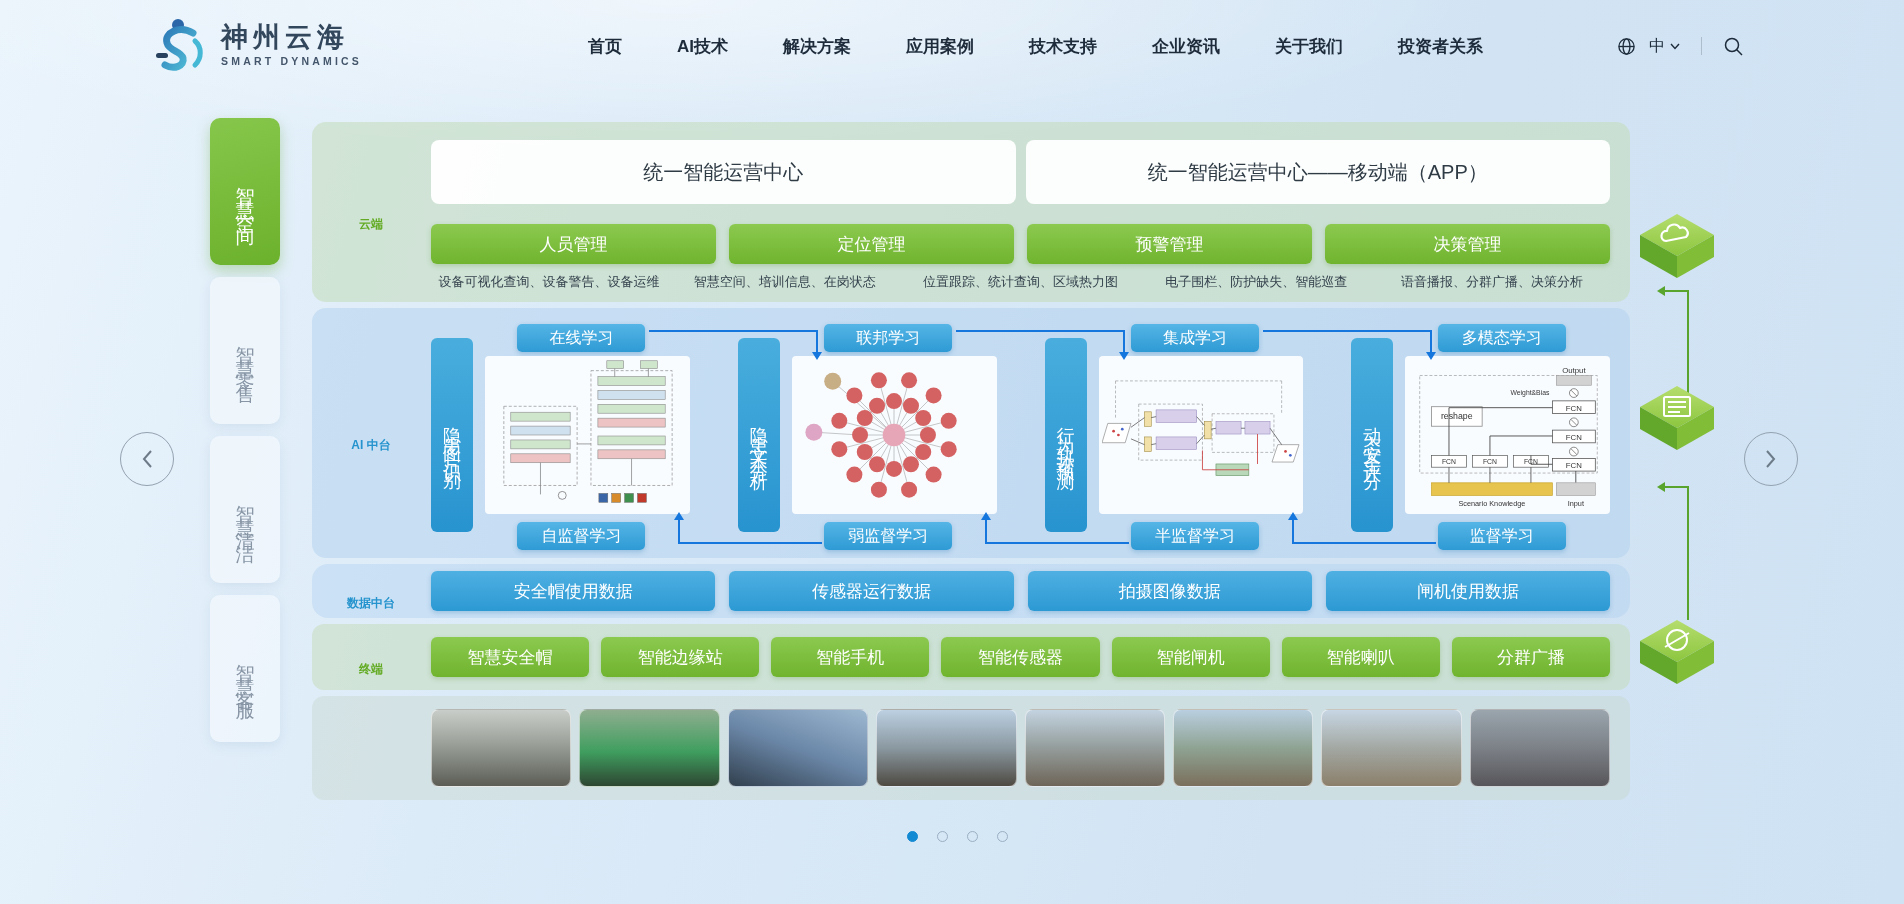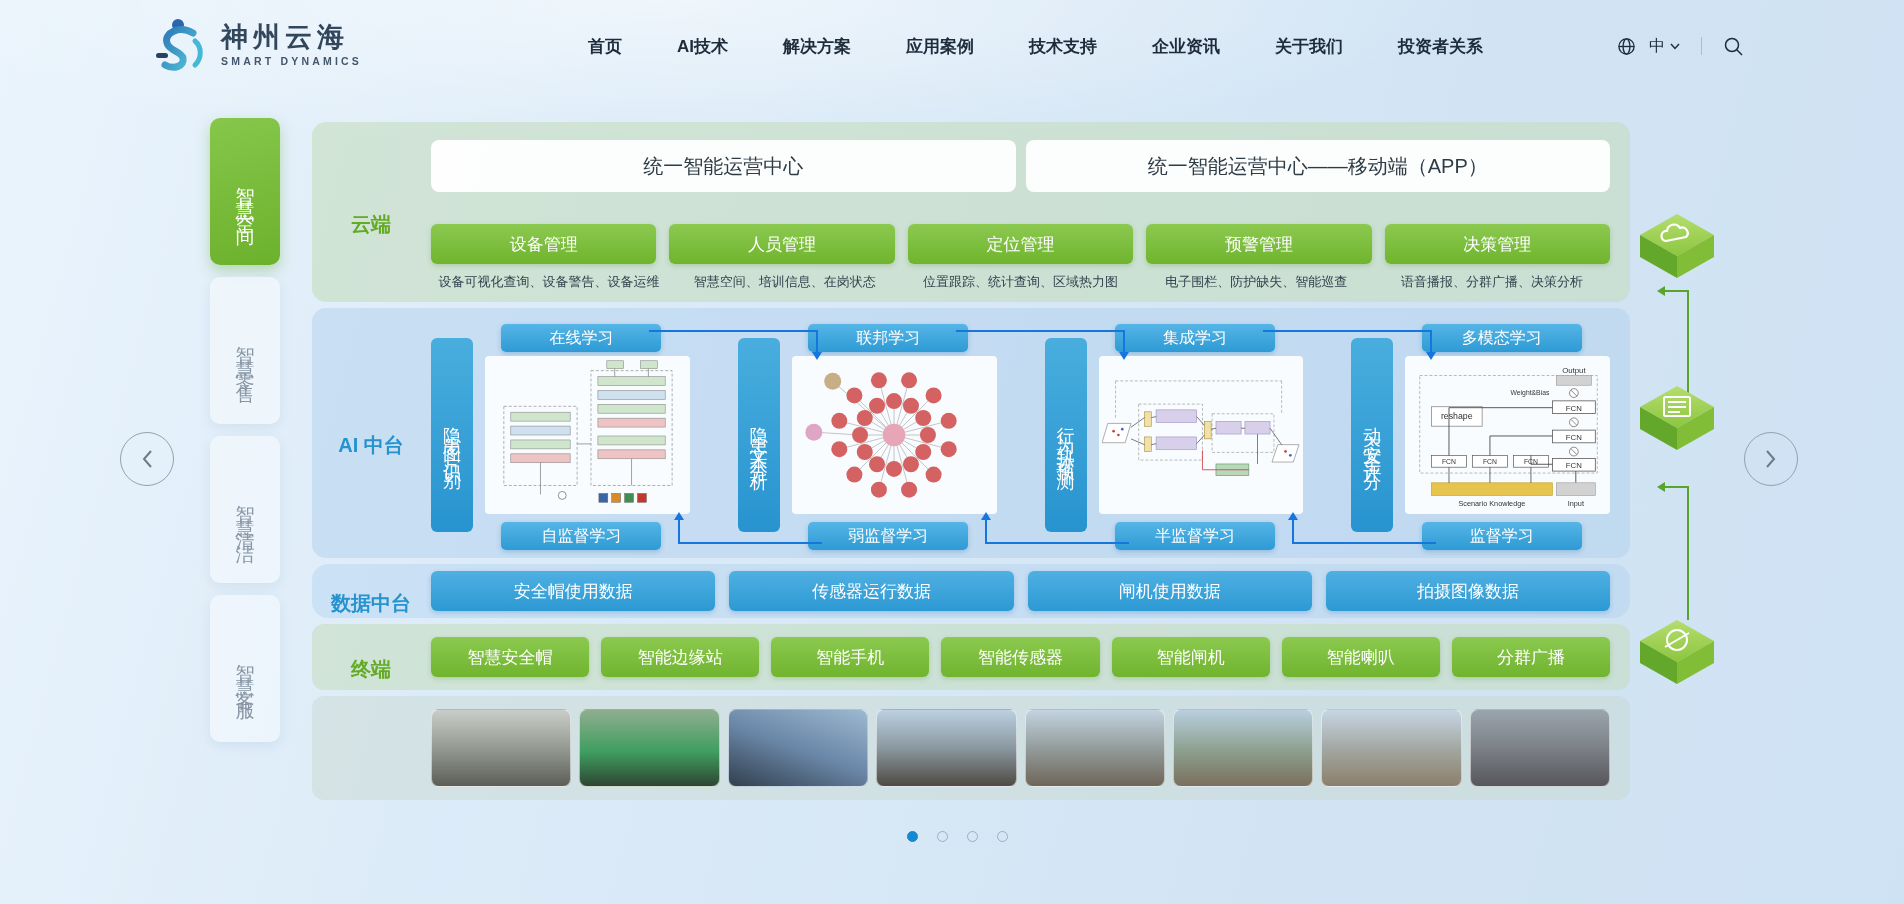--- a/index.html
+++ b/index.html
@@ -26,44 +26,44 @@
   .tab.active{background:linear-gradient(165deg,#86c74b,#6cb12c);box-shadow:0 6px 14px rgba(100,170,55,.35);}
   .tab.active span{color:#fff;}
   
   .navbtn{position:absolute;width:54px;height:54px;border-radius:50%;border:1.5px solid #93a2b0;background:transparent;
           display:flex;align-items:center;justify-content:center;color:#6d7b88;cursor:pointer;padding:0;}
   .navbtn.prev{left:120px;top:432px;}
   .navbtn.next{left:1744px;top:432px;}
   
   .panel{position:absolute;left:312px;width:1318px;border-radius:14px;}
   .row-label{position:absolute;left:0;top:0;bottom:0;width:118px;display:flex;align-items:center;justify-content:center;
-             font-size:20px;font-weight:bold;white-space:nowrap;margin-top:24px;}
+             font-size:12px;font-weight:bold;white-space:nowrap;margin-top:24px;}
   .row-label.green{color:#63ab24;}
   .row-label.blue{color:#2593cd;}
   .panel-cloud{top:122px;height:180px;background:rgba(197,221,187,.58);}
   .panel-ai{top:308px;height:250px;background:rgba(178,209,238,.52);}
   .panel-data{top:564px;height:54px;background:rgba(178,209,238,.44);border-radius:16px;}
   .panel-term{top:624px;height:66px;background:rgba(197,221,187,.55);border-radius:12px;}
   .panel-photos{top:696px;height:104px;background:rgba(199,214,205,.45);border-radius:12px;}
   
-  .cloud-boxes{position:absolute;left:119px;right:20px;top:18px;height:52px;display:flex;gap:10px;}
+  .cloud-boxes{position:absolute;left:119px;right:20px;top:18px;height:64px;display:flex;gap:10px;}
   .wbox{flex:1;background:rgba(255,255,255,.94);border-radius:8px;display:flex;align-items:center;justify-content:center;
         font-size:20px;color:#2f3b45;}
   .cloud-btns{position:absolute;left:119px;right:20px;top:102px;height:40px;display:flex;gap:13px;}
   .chip{flex:1;display:flex;align-items:center;justify-content:center;color:#fff;border-radius:6px;font-size:17px;white-space:nowrap;}
   .chip.green{background:linear-gradient(180deg,#8bc94f,#70b42e);box-shadow:0 2px 5px rgba(90,150,50,.28);}
   .chip.blue{background:linear-gradient(180deg,#4fb0e2,#2c99d3);box-shadow:0 2px 5px rgba(40,120,180,.28);}
   .cloud-descs{position:absolute;left:119px;right:20px;top:150px;height:20px;display:flex;}
   .mdesc{flex:1;display:flex;align-items:center;justify-content:center;font-size:13px;color:#35424d;white-space:nowrap;}
   
   .ai-cols{position:absolute;left:119px;right:20px;top:0;bottom:0;display:flex;gap:48px;}
   .ai-col{flex:1;position:relative;}
   .ai-topwrap{position:absolute;top:16px;left:42px;right:0;display:flex;justify-content:center;}
   .ai-botwrap{position:absolute;bottom:8px;left:42px;right:0;display:flex;justify-content:center;}
-  .ai-chip{width:160px;height:28px;display:flex;align-items:center;justify-content:center;color:#fff;font-size:16px;
+  .ai-chip{width:128px;height:28px;display:flex;align-items:center;justify-content:center;color:#fff;font-size:16px;
            border-radius:5px;background:linear-gradient(180deg,#55b5e6,#2e9ad4);box-shadow:0 2px 5px rgba(40,120,180,.3);white-space:nowrap;}
   .ai-bar{position:absolute;left:0;top:30px;bottom:26px;width:42px;border-radius:6px;
           background:linear-gradient(180deg,#49aede,#2793cf);display:flex;align-items:center;justify-content:center;}
   .ai-bar span{writing-mode:vertical-rl;font-size:18px;color:#fff;letter-spacing:9px;padding-top:9px;}
   .ai-card{position:absolute;left:54px;right:0;top:48px;bottom:44px;background:rgba(251,253,255,.96);border-radius:4px;
            display:flex;align-items:center;justify-content:center;overflow:hidden;}
   .tconn{position:absolute;top:22px;height:24px;width:167px;border-top:2px solid #1576dd;border-right:2px solid #1576dd;}
   .tconn::after{content:'';position:absolute;right:-6px;bottom:-9px;border:5px solid transparent;border-top:8px solid #1576dd;}
   .bconn{position:absolute;bottom:14px;height:26px;width:142px;border-bottom:2px solid #1576dd;border-left:2px solid #1576dd;}
   .bconn::before{content:'';position:absolute;left:-6px;top:-9px;border:5px solid transparent;border-bottom:8px solid #1576dd;}
@@ -178,21 +178,20 @@
       </svg>
   </button>
 
   <section class="panel panel-cloud">
     <div class="row-label green">云端</div>
     <div class="cloud-boxes">
       <div class="wbox">统一智能运营中心</div>
       <div class="wbox">统一智能运营中心——移动端（APP）</div>
     </div>
     <div class="cloud-btns">
-      <div class="chip green">设备管理</div>
       <div class="chip green">人员管理</div>
       <div class="chip green">定位管理</div>
       <div class="chip green">预警管理</div>
       <div class="chip green">决策管理</div>
     </div>
     <div class="cloud-descs">
       <div class="mdesc">设备可视化查询、设备警告、设备运维</div>
       <div class="mdesc">智慧空间、培训信息、在岗状态</div>
       <div class="mdesc">位置跟踪、统计查询、区域热力图</div>
       <div class="mdesc">电子围栏、防护缺失、智能巡查</div>
@@ -450,22 +449,22 @@
     <div class="bconn" style="left:366px"></div>
     <div class="bconn" style="left:673px"></div>
     <div class="bconn" style="left:980px"></div>
   </section>
 
   <section class="panel panel-data">
     <div class="row-label blue">数据中台</div>
     <div class="row-btns">
       <div class="chip blue">安全帽使用数据</div>
       <div class="chip blue">传感器运行数据</div>
+      <div class="chip blue">拍摄图像数据</div>
       <div class="chip blue">闸机使用数据</div>
-      <div class="chip blue">拍摄图像数据</div>
     </div>
   </section>
 
   <section class="panel panel-term">
     <div class="row-label green">终端</div>
     <div class="row-btns term">
       <div class="chip green">智慧安全帽</div>
       <div class="chip green">智能边缘站</div>
       <div class="chip green">智能手机</div>
       <div class="chip green">智能传感器</div>

